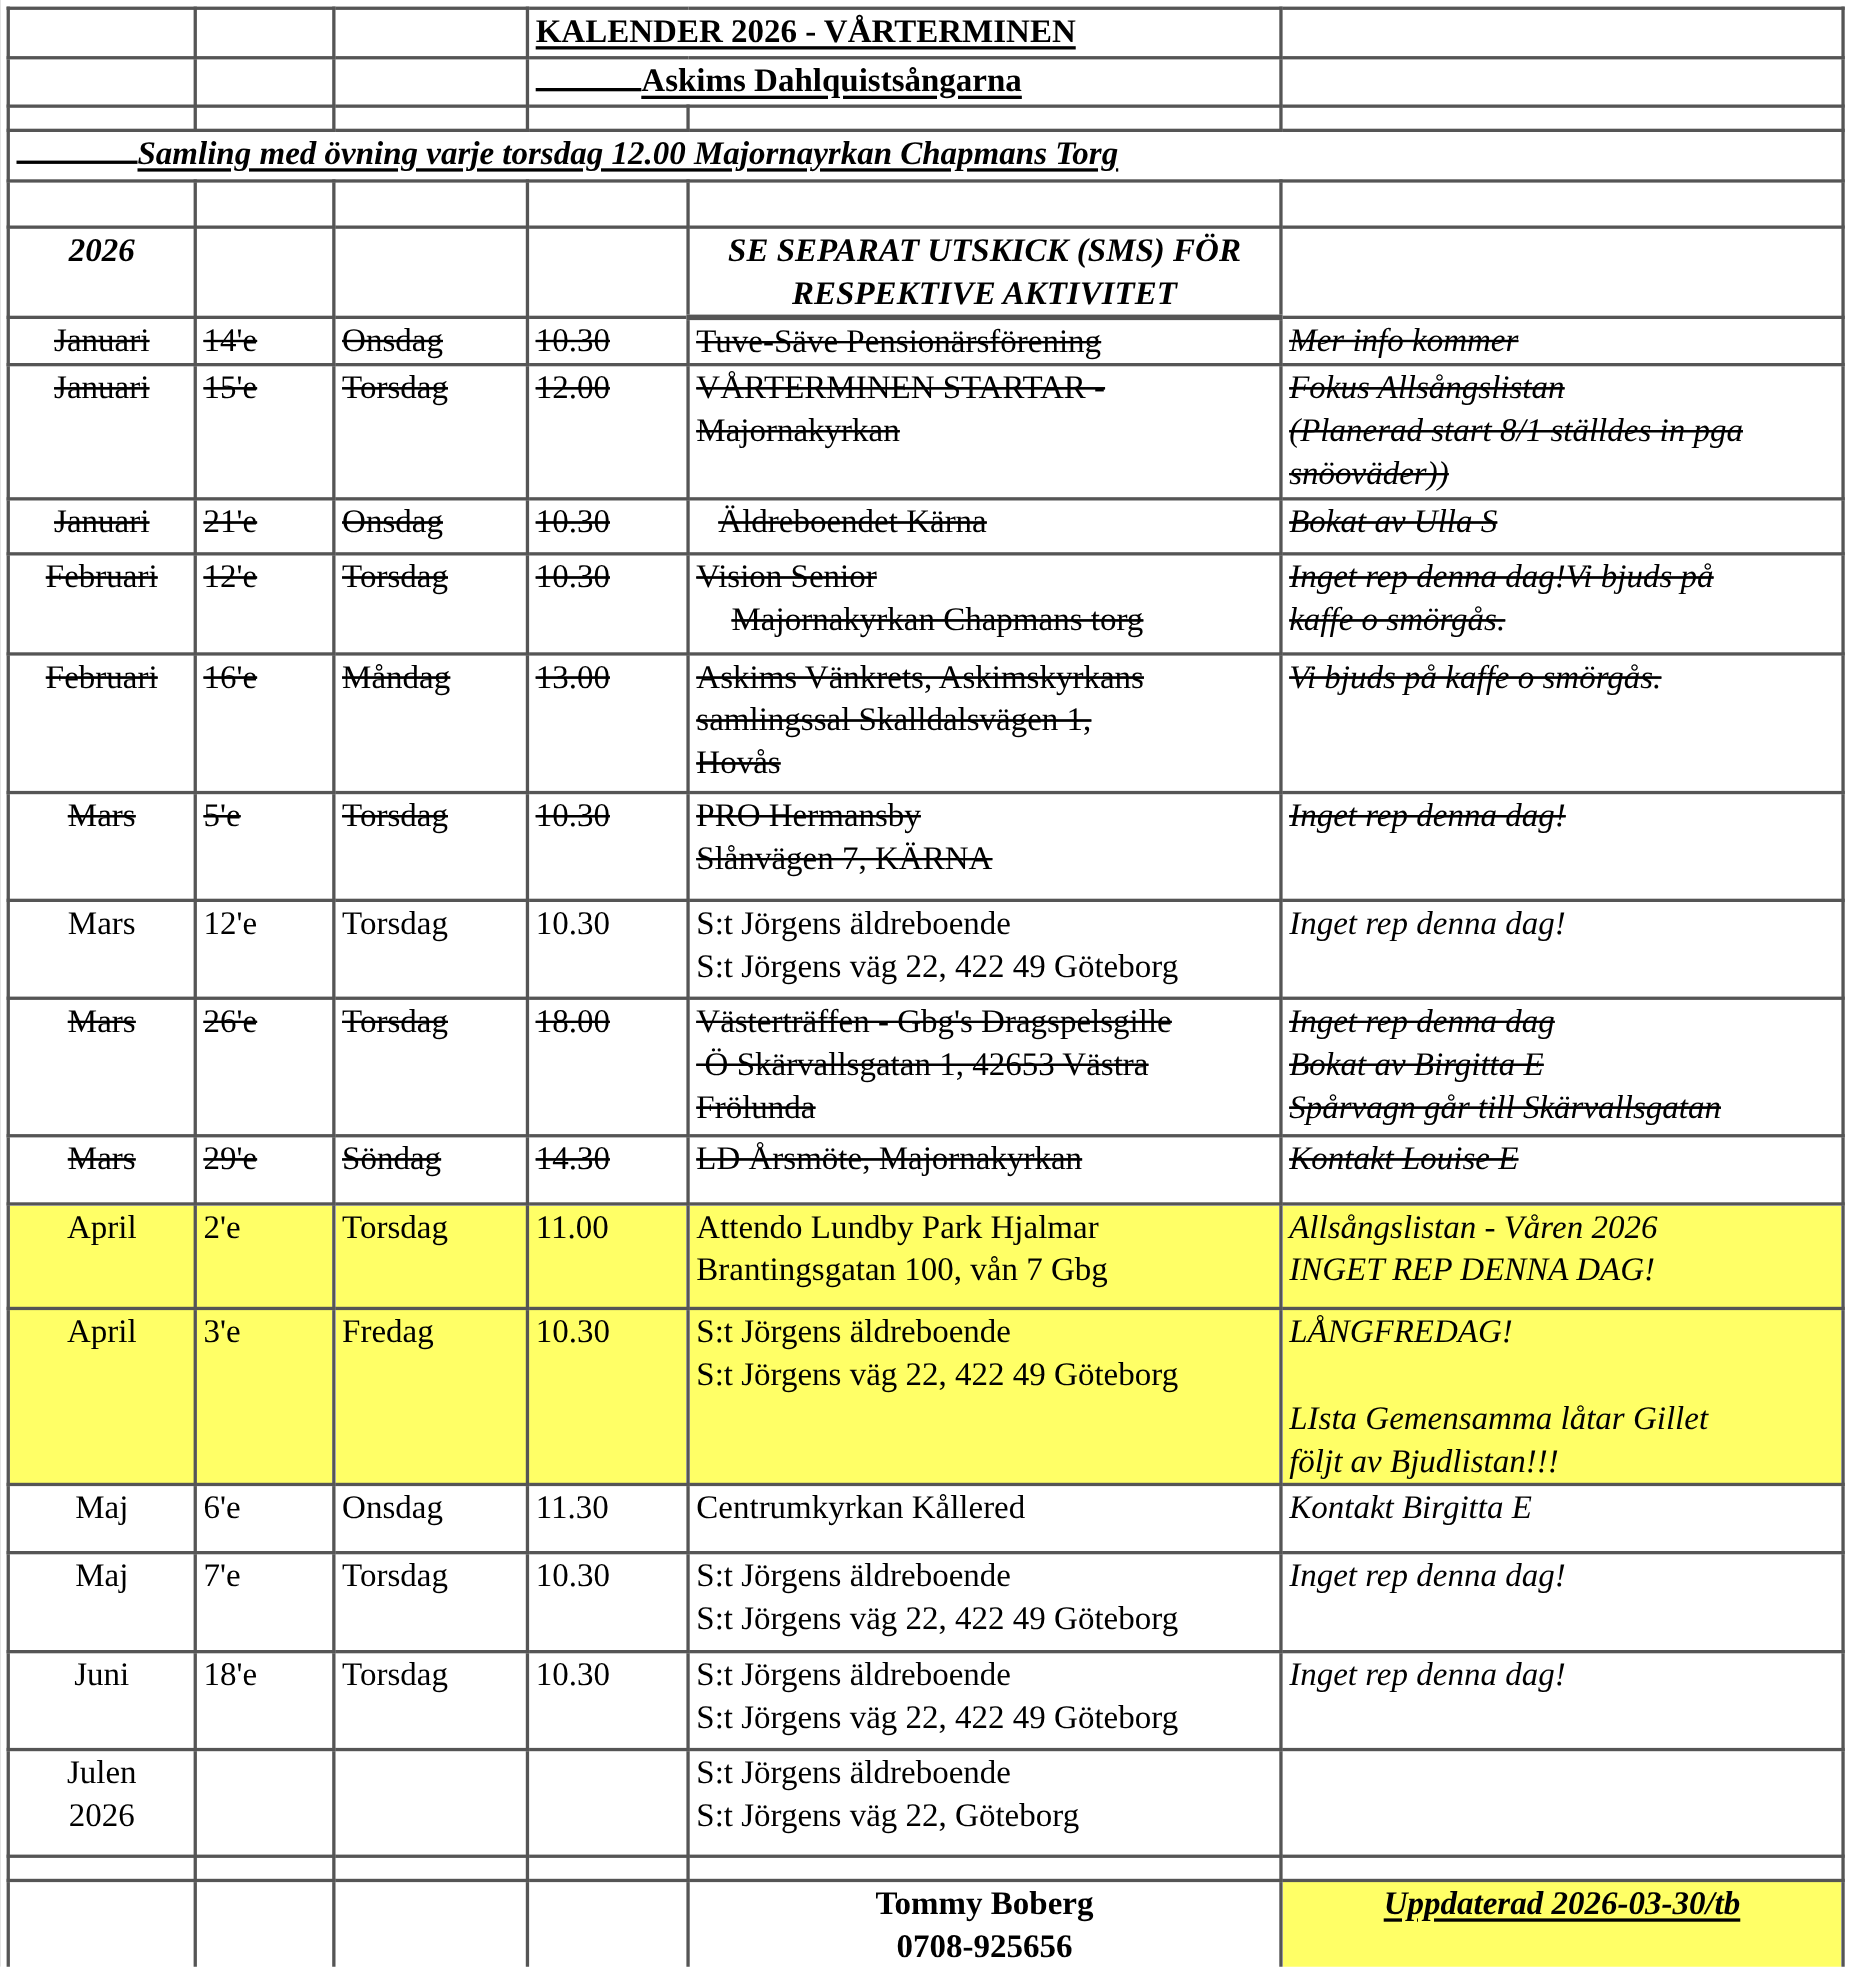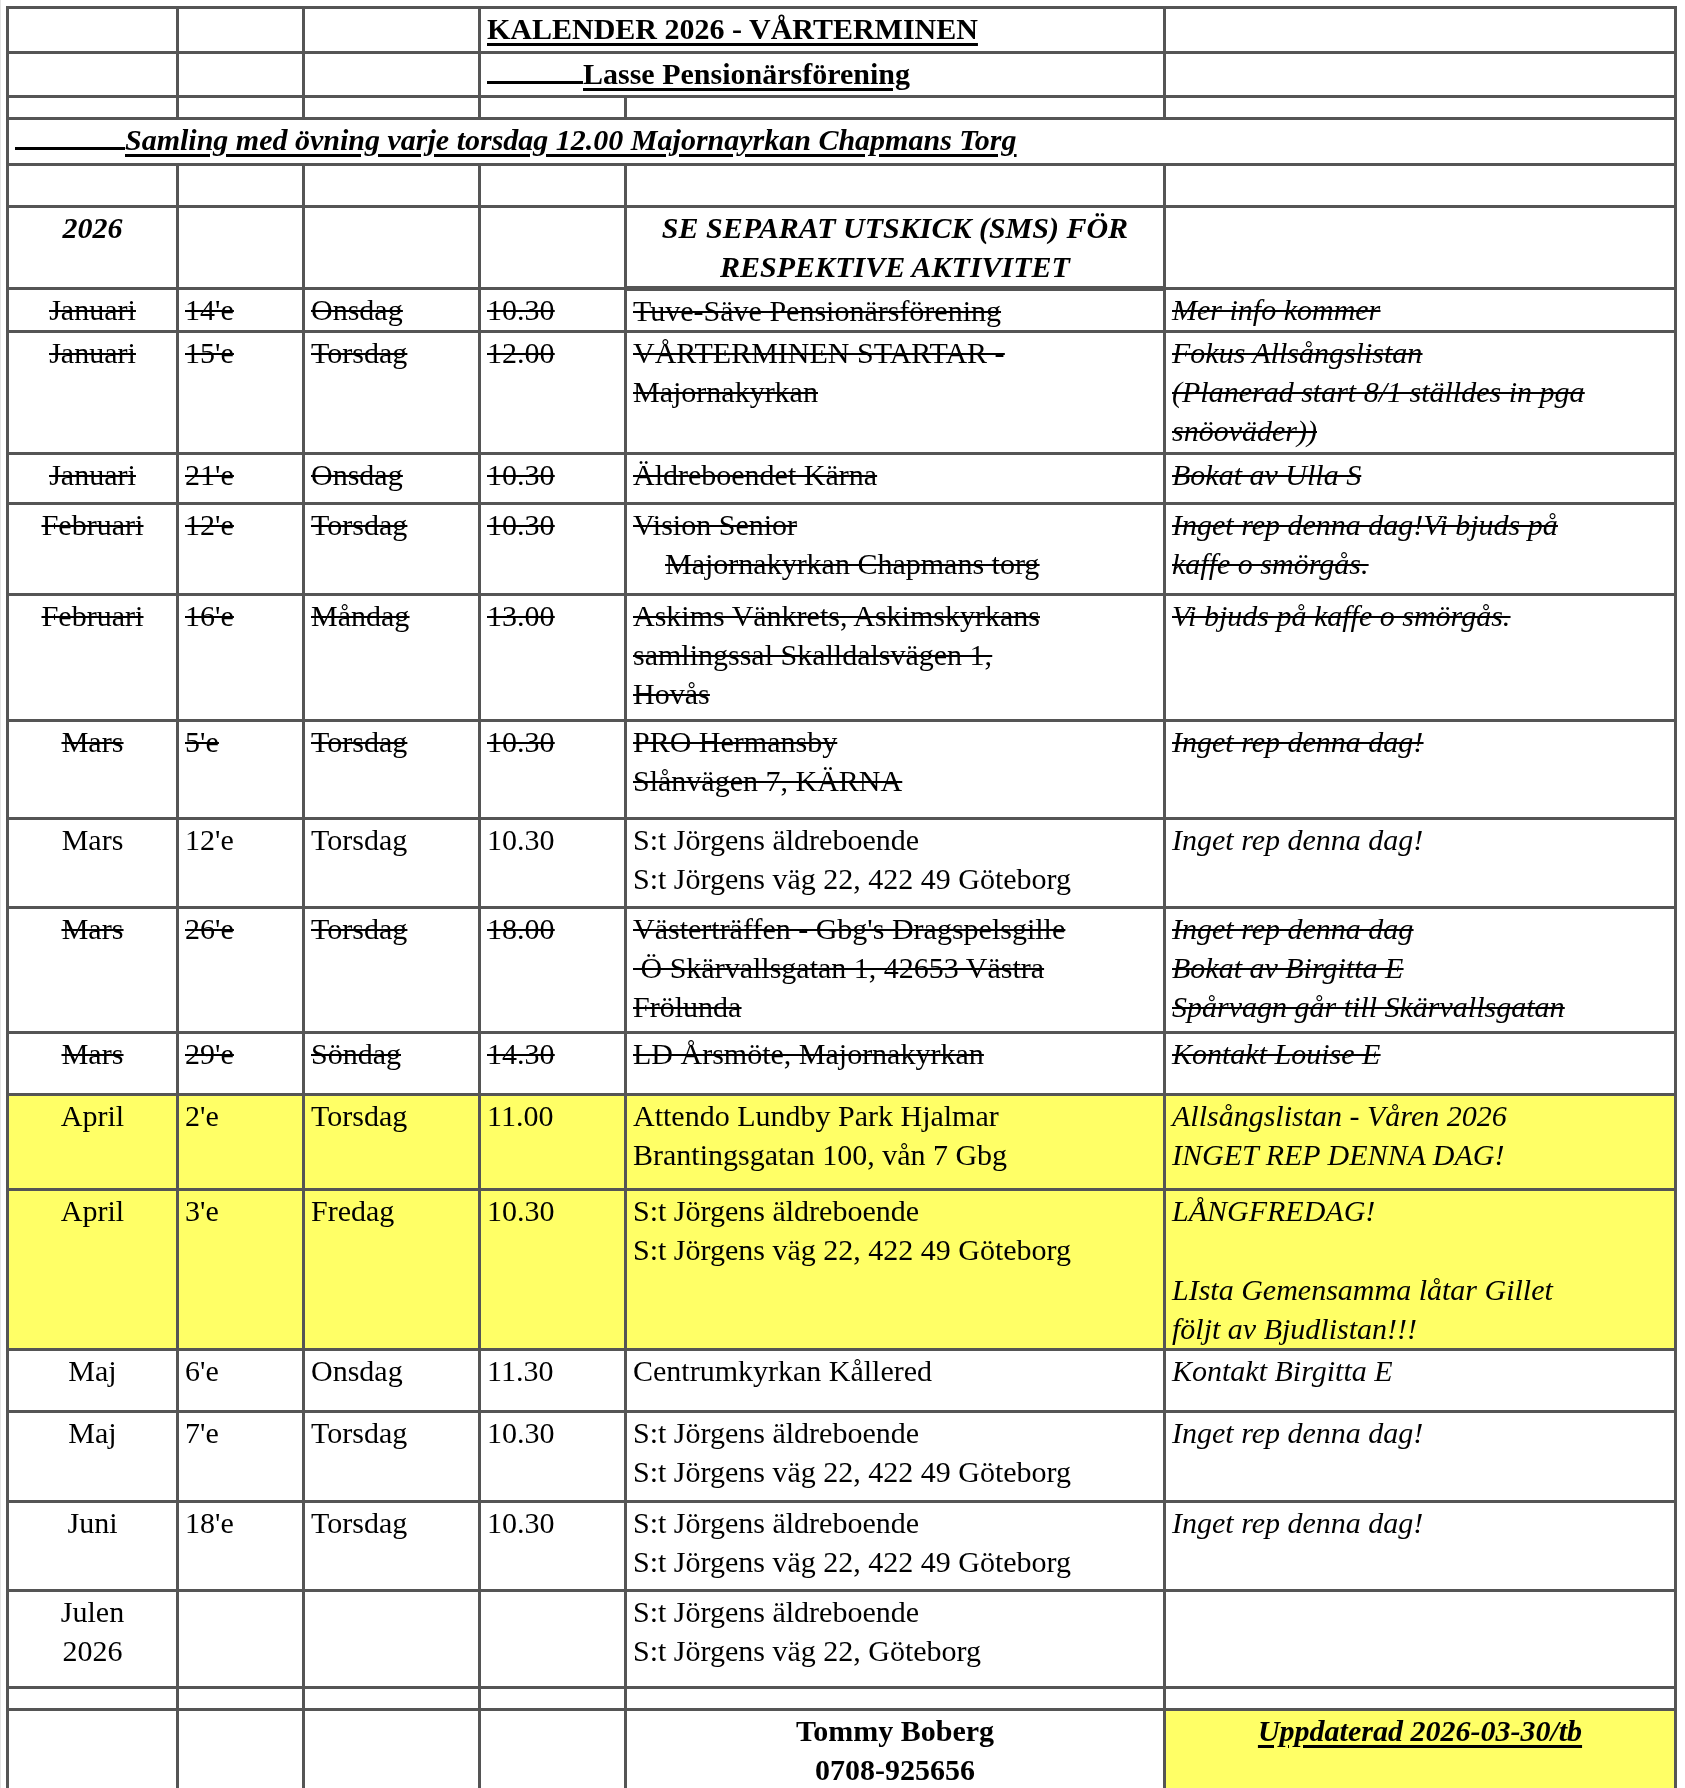--- a/index.html
+++ b/index.html
@@ -51,21 +51,21 @@
       <td></td>
       <td></td>
       <td></td>
       <td colspan="2" class="title">KALENDER 2026 - VÅRTERMINEN</td>
       <td></td>
     </tr>
     <tr style="height:44px">
       <td></td>
       <td></td>
       <td></td>
-      <td colspan="2" class="title"><span class="subtitle-pad"></span><span>Lasse Pensionärsförening</span></td>
+      <td colspan="2" class="title"><span class="subtitle-pad"></span><span>Askims Dahlquistsångarna</span></td>
       <td></td>
     </tr>
     <tr style="height:22px">
       <td></td>
         <td></td>
         <td></td>
       <td></td>
         <td></td>
         <td></td>
     </tr>
@@ -143,21 +143,21 @@
         <td class=" strike">
           <span class="line strike" style="white-space: pre;">21'e</span>
         </td>
         <td class=" strike">
           <span class="line strike" style="white-space: pre;">Onsdag</span>
         </td>
         <td class=" strike">
           <span class="line strike" style="white-space: pre;">10.30</span>
         </td>
         <td class=" strike">
-          <span class="line strike" style="white-space: pre;">Äldreboendet Kärna</span>
+          <span class="line strike" style="white-space: pre; margin-left: 20px;">Äldreboendet Kärna</span>
         </td>
         <td class="ital strike">
           <span class="line strike" style="white-space: pre;">Bokat av Ulla S</span>
         </td>
       </tr>
       <tr style="height: 91px;">
         <td class="c-month strike">
           <span class="line strike" style="white-space: pre;">Februari</span>
         </td>
         <td class=" strike">

